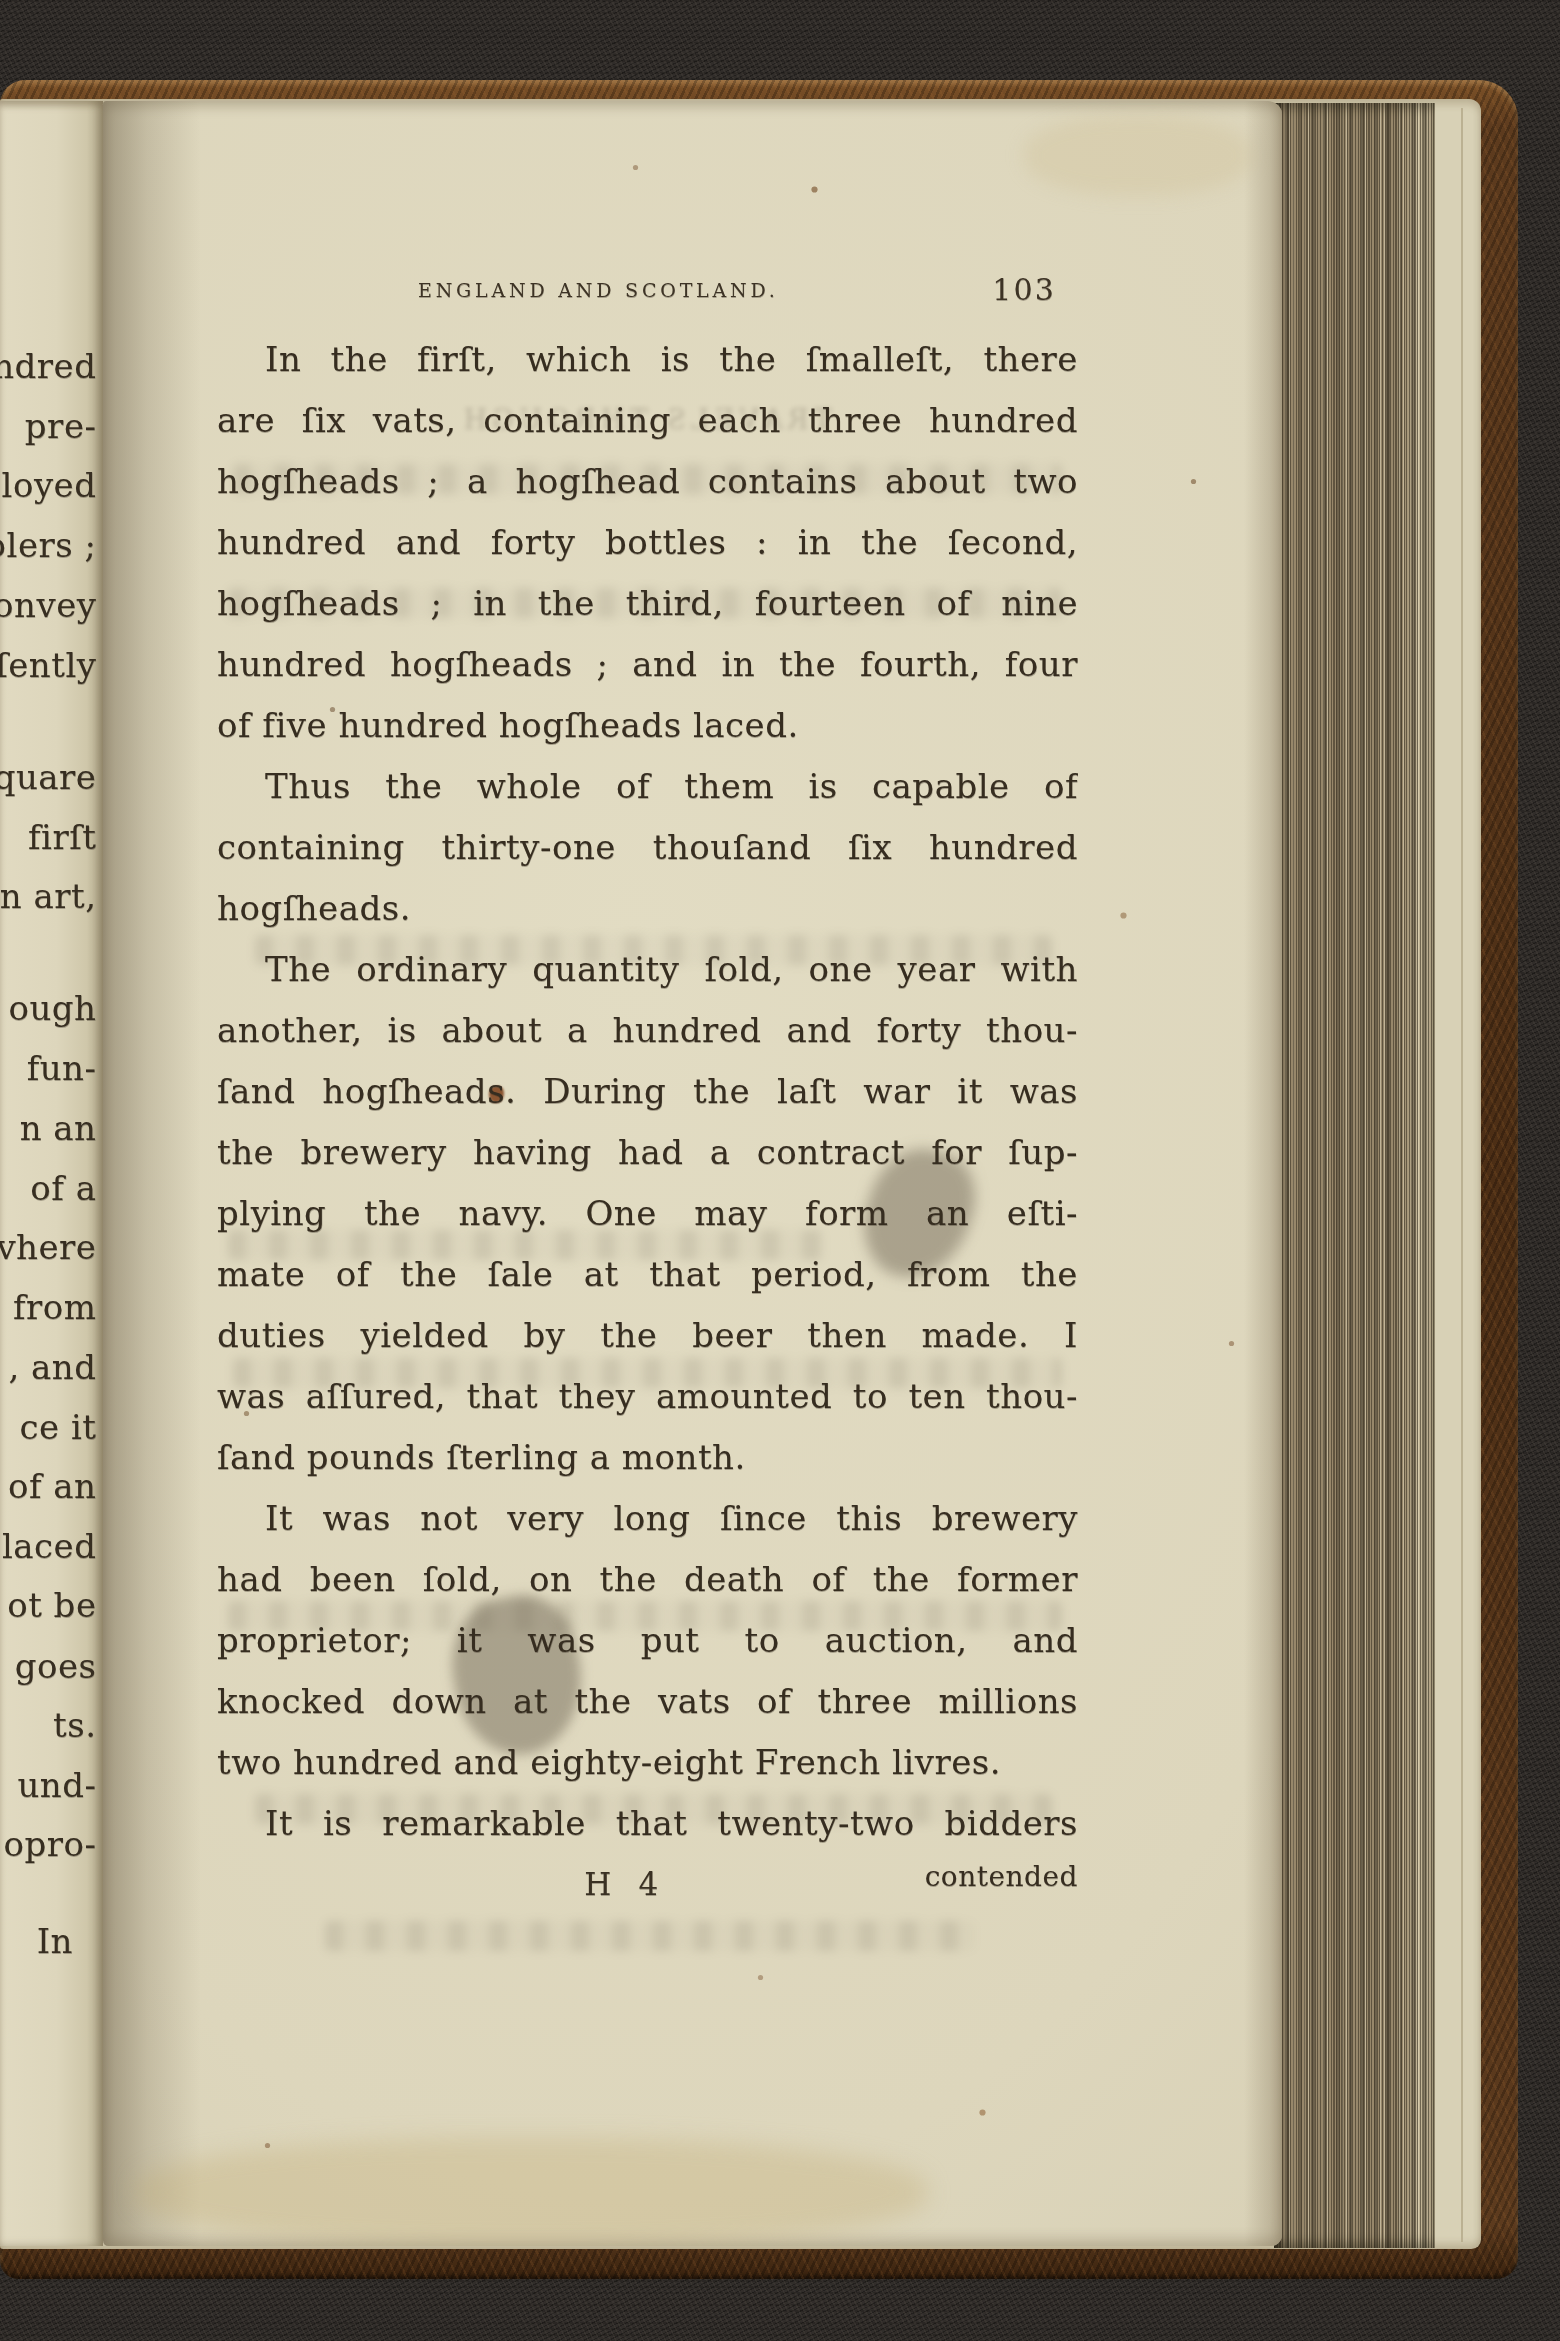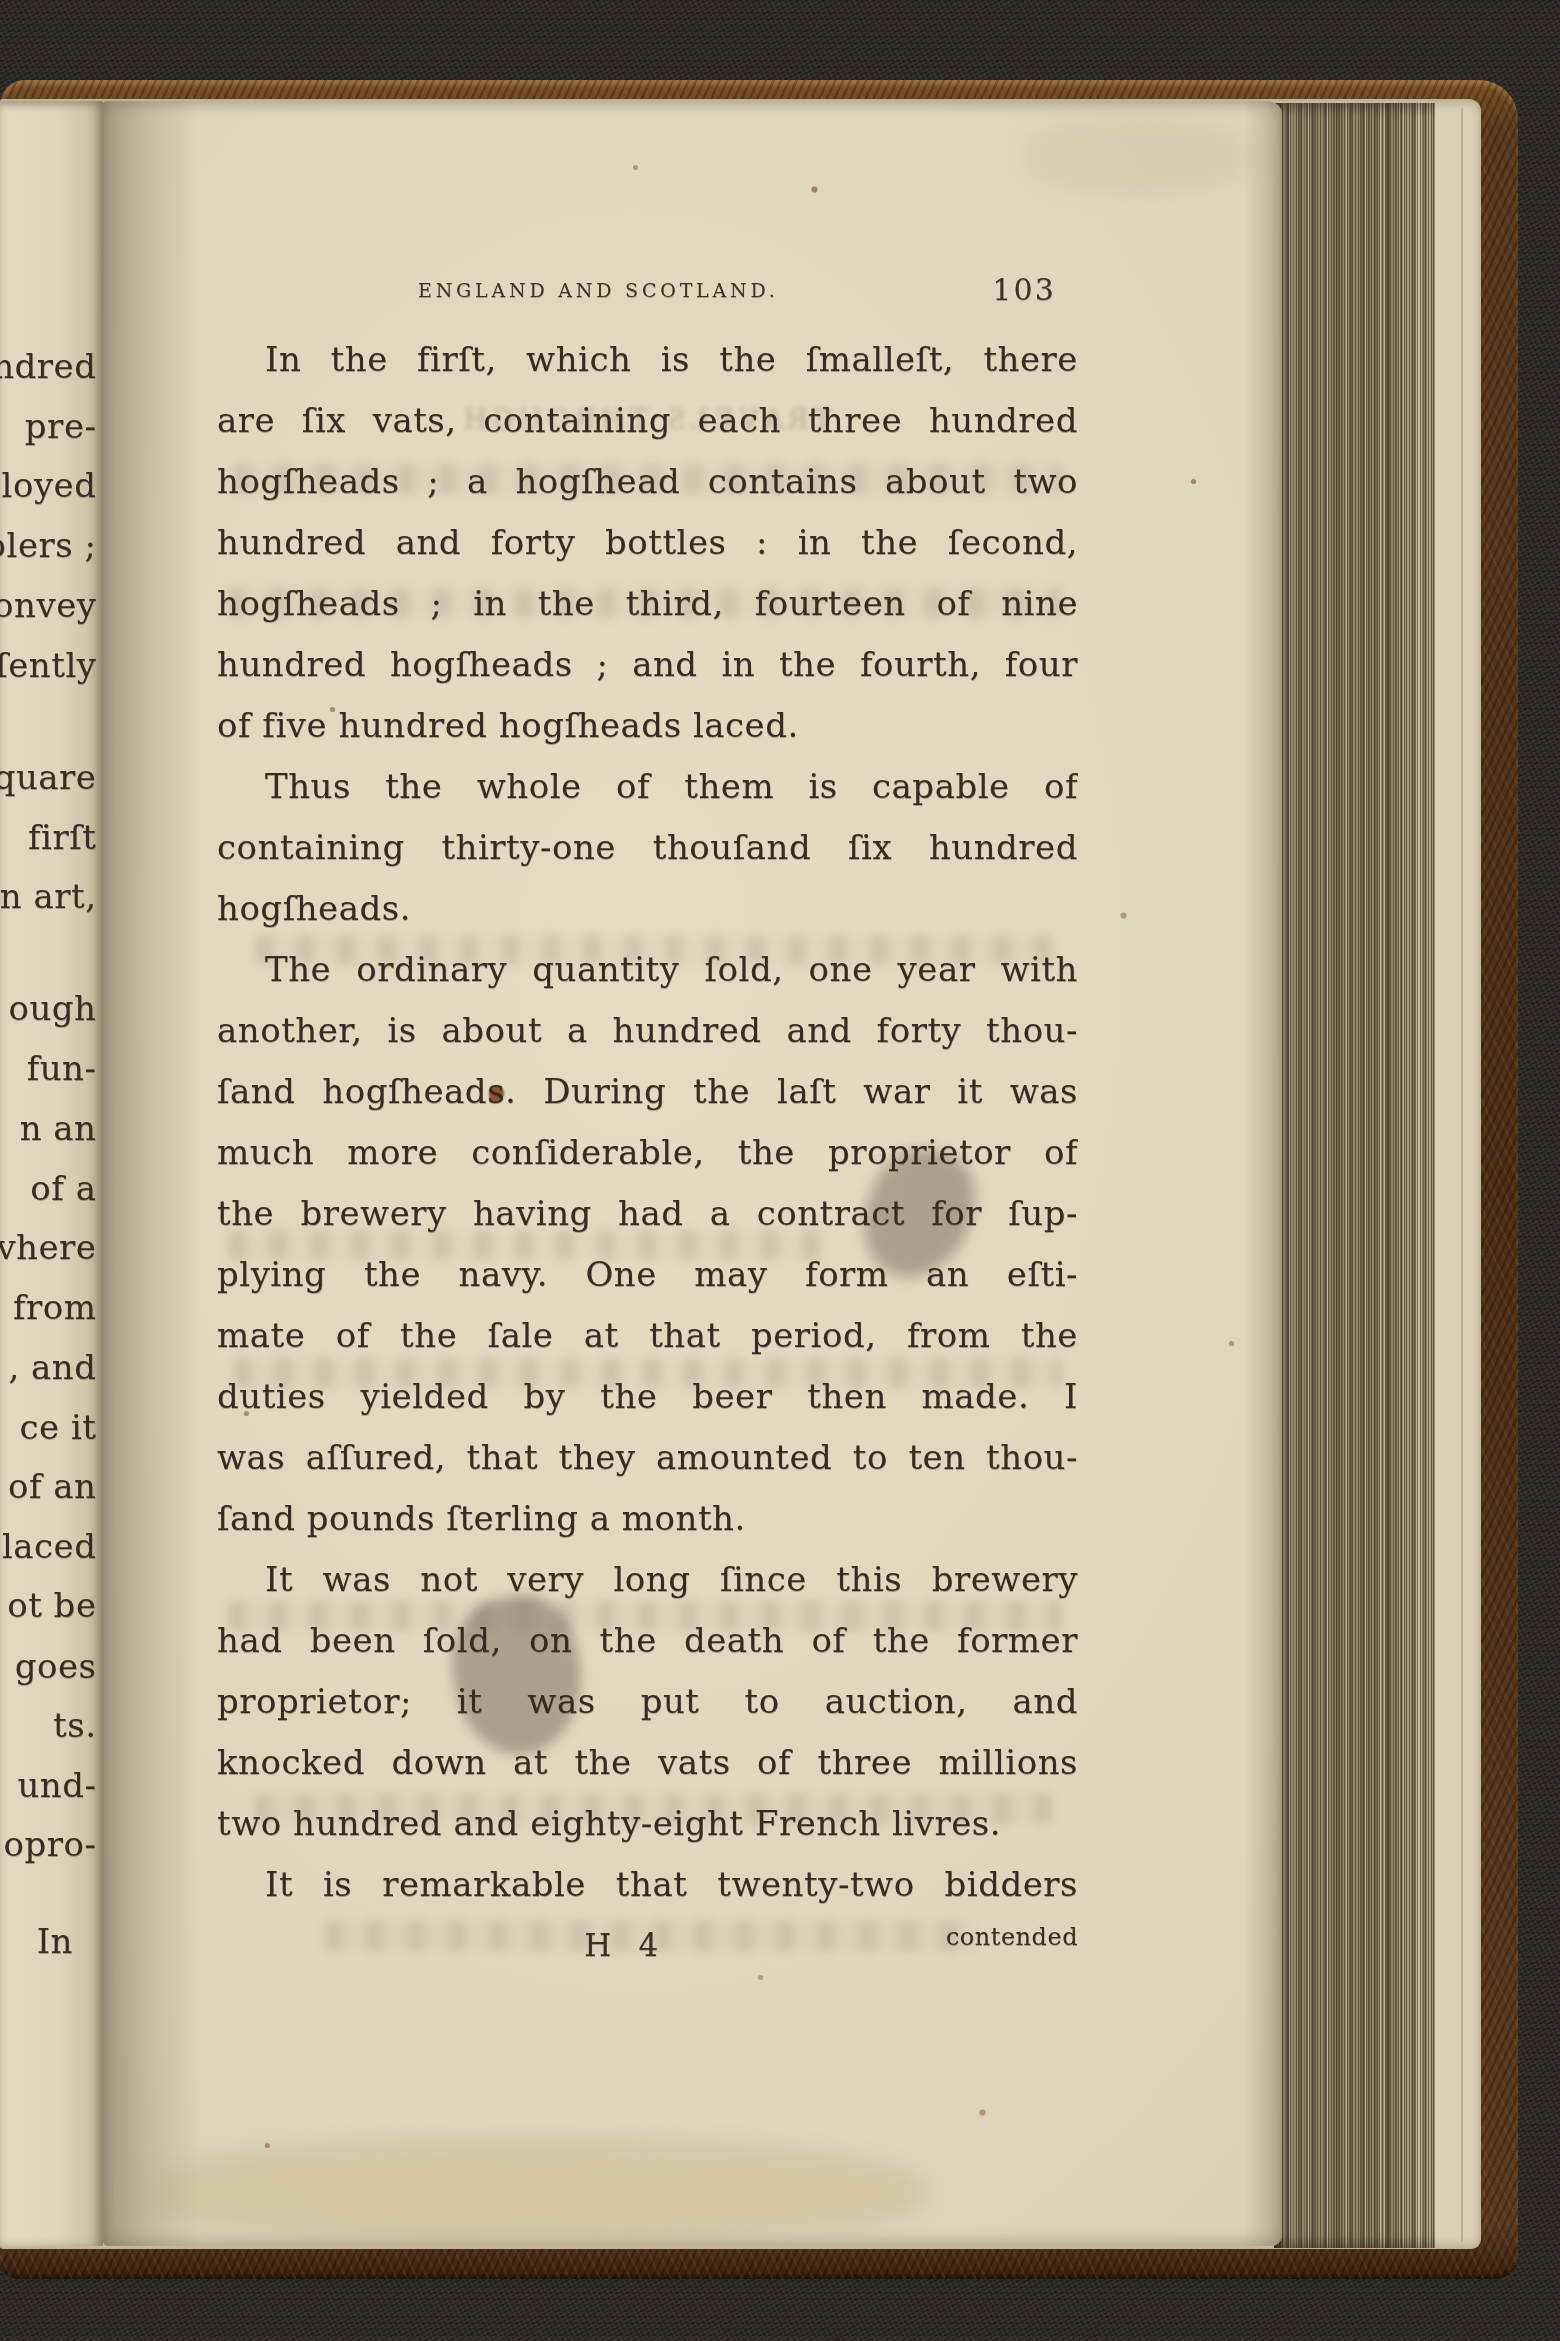--- a/index.html
+++ b/index.html
@@ -96,21 +96,21 @@
   .textblock{position:absolute;left:70px;top:228px;width:905px;color:#362d20;}
   .ln{height:61px;line-height:61px;font-size:34px;letter-spacing:0.5px;overflow:hidden;
     text-align:justify;text-shadow:0.3px 0.5px 0.4px rgba(55,47,35,.35);margin-left:44px;}
   .ln:after{content:"";display:inline-block;width:100%;height:0;}
   .ln.ind{text-indent:48px;}
   .ln.last{text-align:left;}
   .ln.last:after{content:none;}
   .sigline{position:relative;height:61px;line-height:61px;text-align:center;}
   .sig{font-size:31px;letter-spacing:8.7px;color:#3a3123;
     text-shadow:0.3px 0.5px 0.4px rgba(55,47,35,.35);}
-  .catchword{position:absolute;right:0;top:-7.6px;font-size:24px;letter-spacing:0.5px;color:#362d20;
+  .catchword{position:absolute;right:0;top:-7.6px;font-size:28px;letter-spacing:0.5px;color:#362d20;
     text-shadow:0.3px 0.5px 0.4px rgba(55,47,35,.35);}
 </style>
 </head>
 <body>
 
 <div id="scene">
   <div class="fabric"></div>
   <div class="leather"></div>
   <div class="endpaper"></div>
   <div class="crease"></div>
@@ -179,21 +179,20 @@
       </div>
       <div>
         <div class="ln ind">Thus the whole of them is capable of</div>
         <div class="ln">containing thirty-one thouſand ſix hundred</div>
         <div class="ln last">hogſheads.</div>
       </div>
       <div>
         <div class="ln ind">The ordinary quantity ſold, one year with</div>
         <div class="ln">another, is about a hundred and forty thou-</div>
         <div class="ln">ſand hogſheads. During the laſt war it was</div>
-        <div class="ln">much more conſiderable, the proprietor of</div>
         <div class="ln">the brewery having had a contract for ſup-</div>
         <div class="ln">plying the navy. One may form an eſti-</div>
         <div class="ln">mate of the ſale at that period, from the</div>
         <div class="ln">duties yielded by the beer then made. I</div>
         <div class="ln">was aſſured, that they amounted to ten thou-</div>
         <div class="ln last">ſand pounds ſterling a month.</div>
       </div>
       <div>
         <div class="ln ind">It was not very long ſince this brewery</div>
         <div class="ln">had been ſold, on the death of the former</div>

